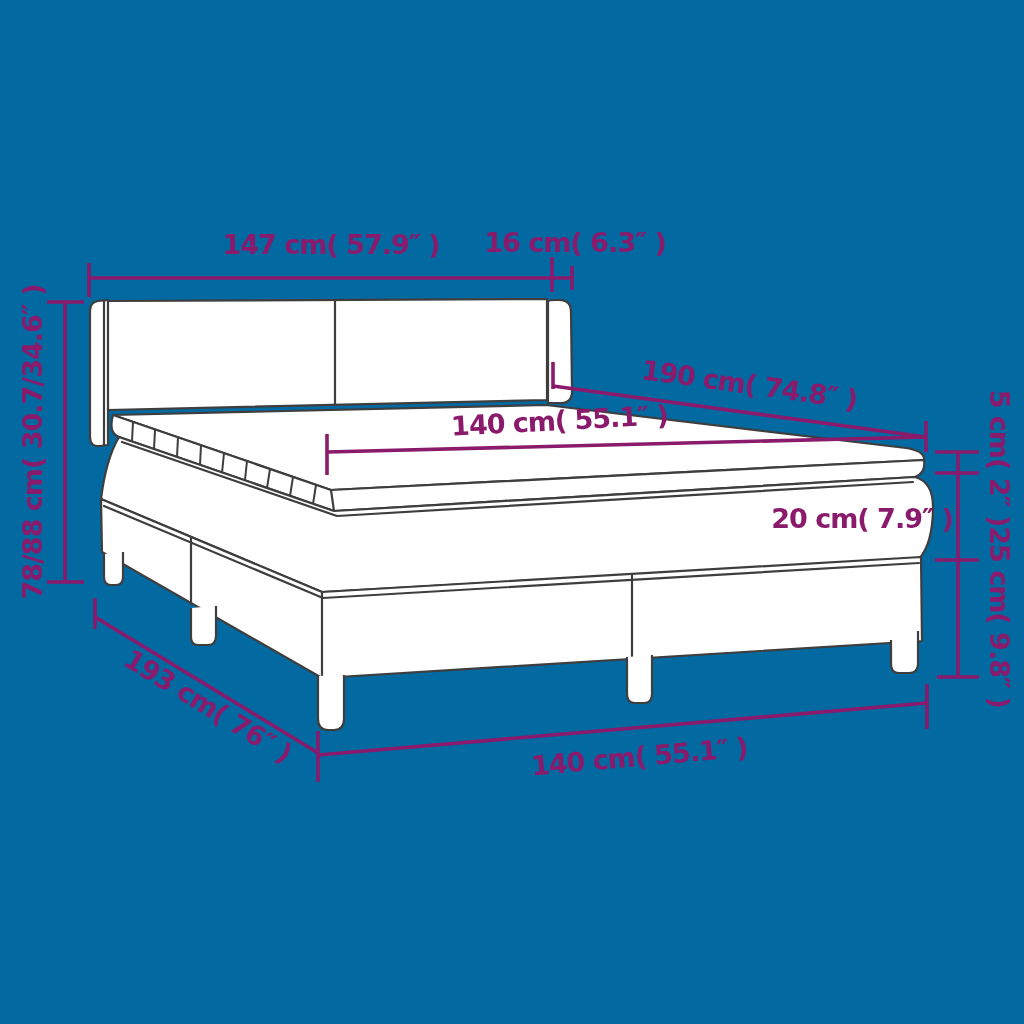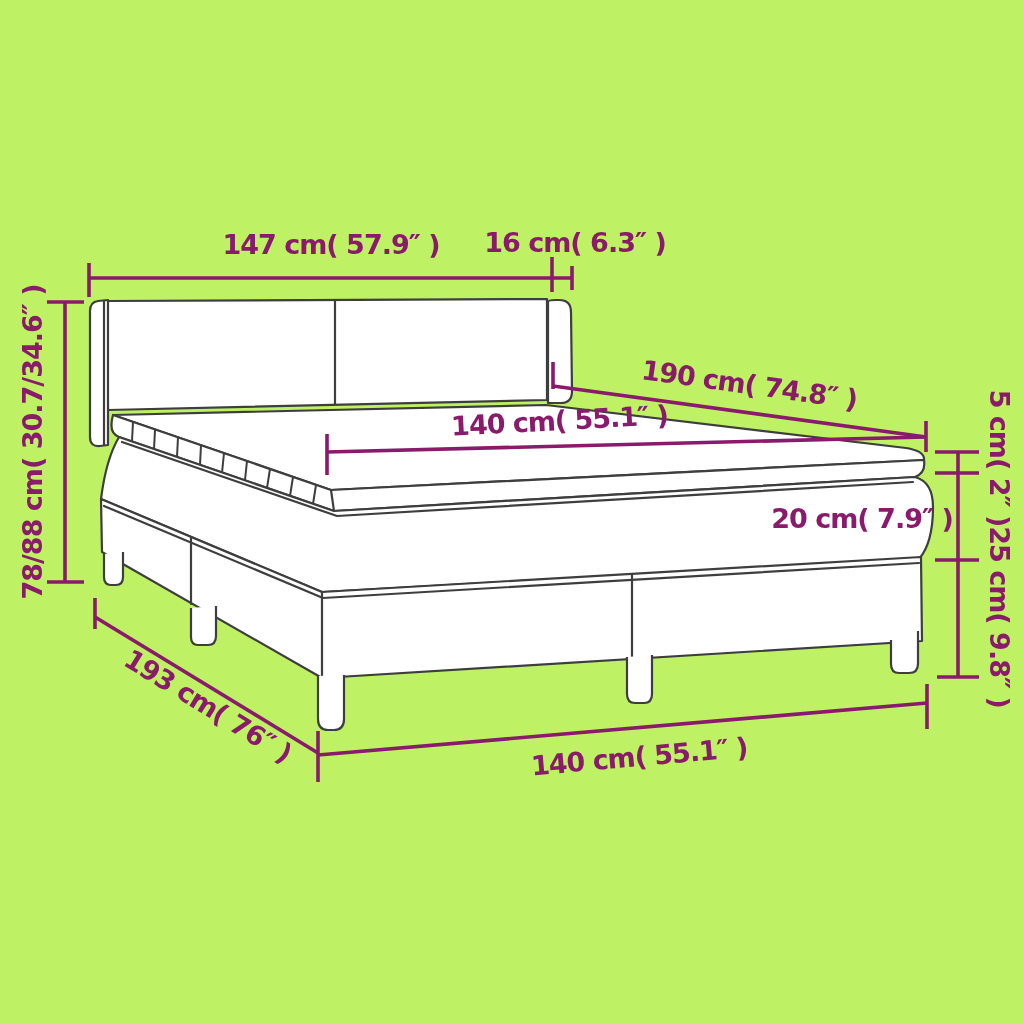--- a/index.html
+++ b/index.html
@@ -1,17 +1,17 @@
 <!DOCTYPE html>
 <html><head>
 <meta charset="utf-8">
 <style>
   html,body{margin:0;padding:0;background:#ffffff;}
   body{width:1024px;height:1024px;font-family:"DejaVu Sans",sans-serif;}
-  .stage{width:1024px;height:1024px;position:relative;background:#bef264;}
+  .stage{width:1024px;height:1024px;position:relative;background:#0369a1;}
   svg{display:block;}
   .bed-fill{fill:#ffffff;stroke:#3e3e3e;stroke-width:2.2;stroke-linejoin:round;}
   .bed-line{fill:none;stroke:#3e3e3e;stroke-width:2.2;stroke-linejoin:round;stroke-linecap:round;}
   .hatch{stroke:#3e3e3e;stroke-width:2;}
   .dim-line{fill:none;stroke:#8a1a6b;stroke-width:3.6;stroke-linecap:butt;}
   .dim-text{fill:#8a1a6b;font-family:"DejaVu Sans",sans-serif;font-weight:bold;
             font-size:27px;letter-spacing:-1px;text-anchor:middle;}
 </style>
 </head>
 <body>

